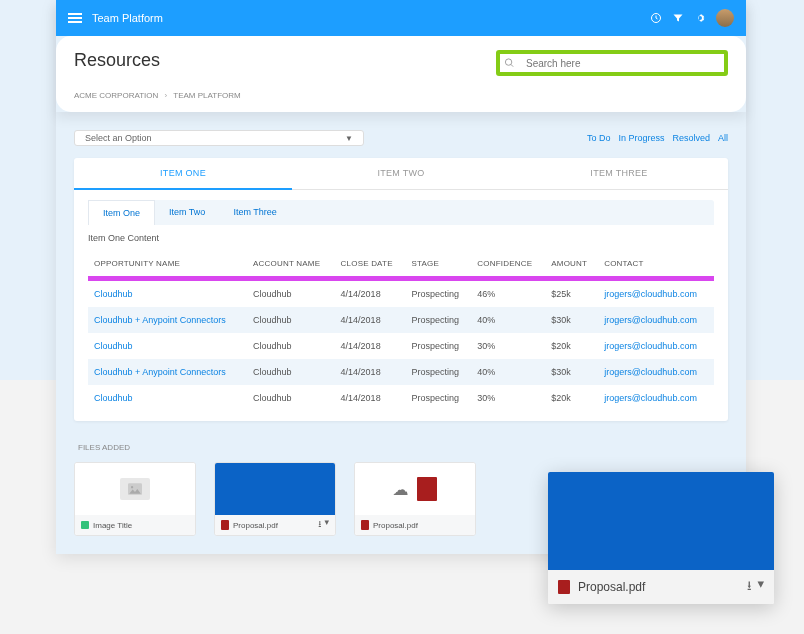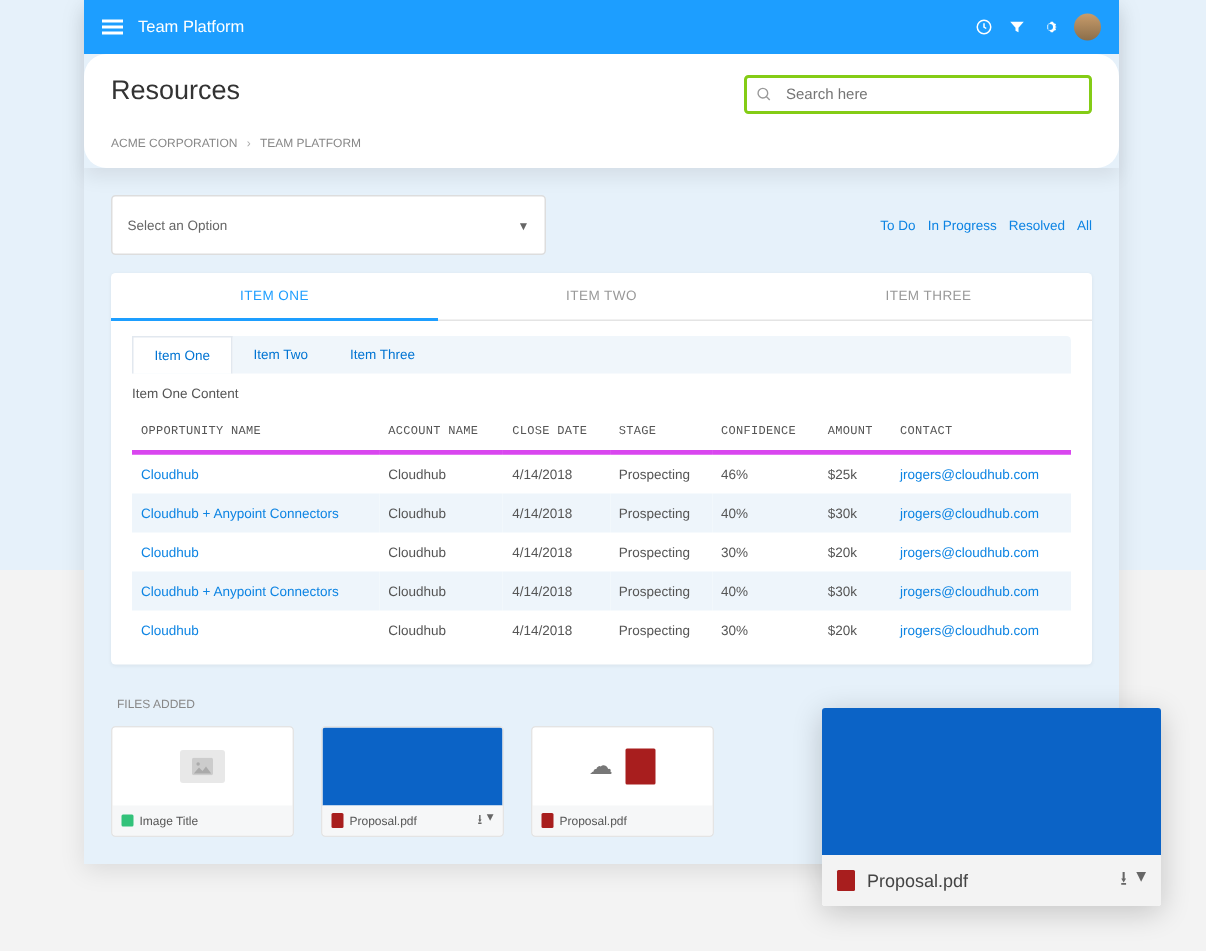--- a/index.html
+++ b/index.html
@@ -44,31 +44,31 @@
   display: flex;
   align-items: flex-start;
   border-radius: 15px;
 }
 .page-title { font-size: 18px; font-weight: 400; color: #333; }
 .breadcrumb { font-size: 8px; color: #888; margin-top: 20px; text-transform: uppercase; }
 .breadcrumb .sep { margin: 0 4px; color: #aaa; }
 .search-wrap { margin-left: auto; position: relative; }
 .search-wrap svg { position: absolute; left: 8px; top: 50%; transform: translateY(-50%); }
 .search-input {
-  width: 232px; height: 26px; border: 2px solid #84cc16; border-radius: 3px;
+  width: 232px; height: 26px; border: 4px solid #84cc16; border-radius: 3px;
   padding: 0 8px 0 26px; font-size: 10px; color: #666;
 }
 .header-shadow {
   box-shadow: 0 6px 12px rgba(0,0,0,0.08);
   position: relative; z-index: 2;
 }
 .content-area { padding: 18px; }
 .row-1 { display: flex; align-items: center; margin-bottom: 12px; }
 .select-box {
-  width: 290px; height: 40px; background: #fff; border: 1px solid #ddd;
+  width: 290px; height: 16px; background: #fff; border: 1px solid #ddd;
   border-radius: 3px; display: flex; align-items: center; padding: 0 10px;
   font-size: 9px; color: #666; cursor: pointer;
 }
 .select-box .caret { margin-left: auto; font-size: 8px; }
 .status-links { margin-left: auto; display: flex; gap: 8px; font-size: 9px; }
 .status-links a { color: #0d84e3; text-decoration: none; }
 .tabs-card {
   background: #fff; border-radius: 3px; box-shadow: 0 1px 3px rgba(0,0,0,0.06);
   padding-bottom: 10px;
 }
@@ -82,22 +82,21 @@
 .sub-tabs { display: flex; background: #f0f6fb; border-radius: 3px 3px 0 0; }
 .sub-tab {
   padding: 7px 14px; font-size: 9px; color: #0174d3; cursor: pointer;
 }
 .sub-tab.active { background: #fff; border: 1px solid #e2e8ef; border-bottom: none; }
 .sub-content { padding: 8px 14px 0; font-size: 9px; color: #555; }
 .data-table { width: 100%; margin-top: 8px; border-collapse: collapse; font-size: 9px; }
 .data-table th {
   text-align: left; padding: 8px 6px; color: #555; font-weight: 500;
   text-transform: uppercase; font-size: 8px; letter-spacing: 0.2px;
-  border-bottom: 3px solid #d946ef;
-  font-family: Liberation Mono, monospace;
+  border-bottom: 5px solid #d946ef;
 }
 .data-table td { padding: 8px 6px; color: #555; }
 .data-table tr.alt { background: #eef5fb; }
 .data-table td a { color: #0d84e3; text-decoration: none; }
 .section-label { font-size: 8px; color: #888; text-transform: uppercase; margin: 22px 4px 10px; }
 .files-row { display: flex; gap: 18px; }
 .file-card {
   width: 122px; background: #fff; border: 1px solid #e4e4e4; border-radius: 3px;
   overflow: hidden;
 }

